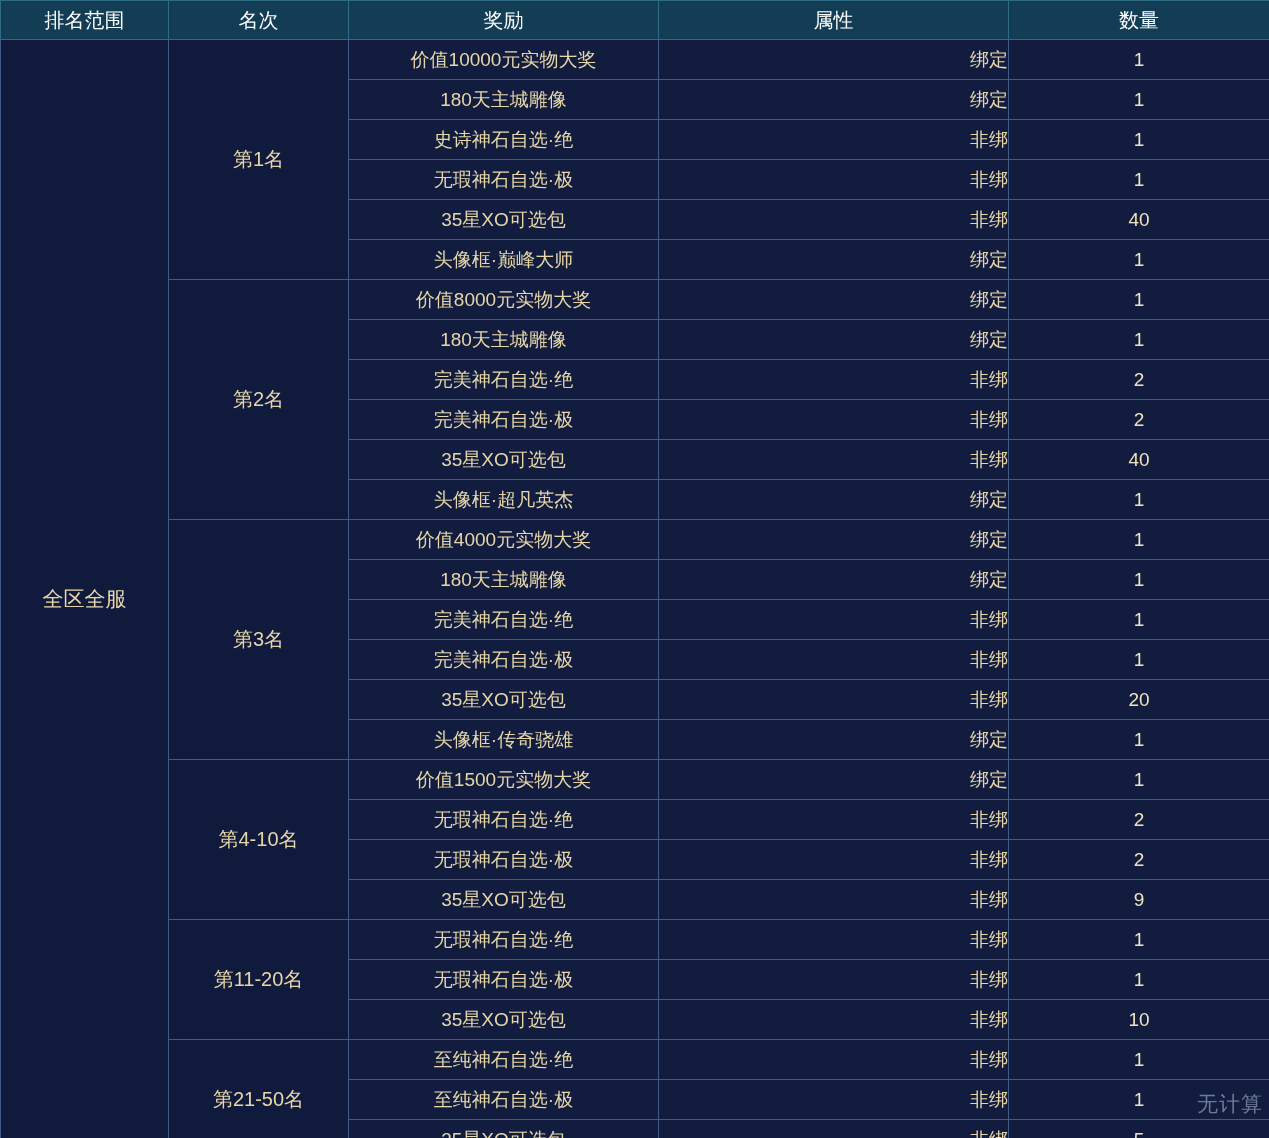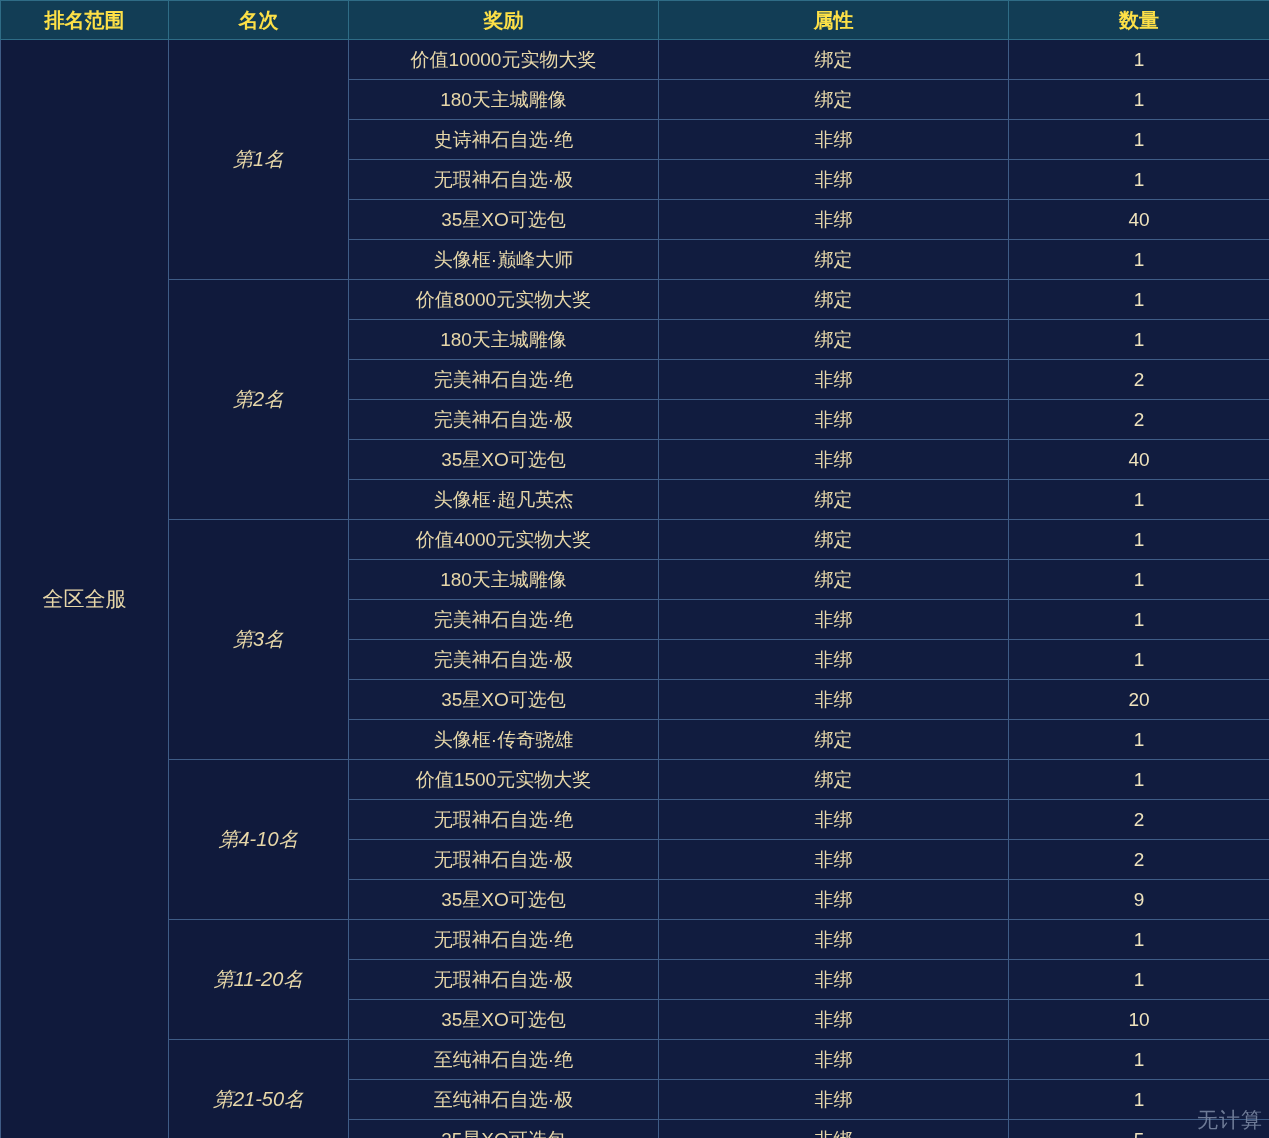--- a/index.html
+++ b/index.html
@@ -31,45 +31,45 @@
     color: #e7d7a8;
     font-size: 19px;
     padding: 0;
     height: 39px;
     line-height: 1.25;
     background: #111c3f;
     white-space: nowrap;
   }
   #reward-table thead th {
     background: #123d55;
-    color: #fde047;
-    font-weight: bold;
+    color: #ffffff;
+    font-weight: normal;
     font-size: 20px;
     height: 38px;
     border-color: #2f6c86;
   }
   #reward-table td.range-cell {
     font-size: 21px;
     background: #101a3c;
   }
   #reward-table td.rank-cell {
     font-size: 20px;
     background: #101a3c;
-    font-style: italic;
   }
   #reward-table td.qty-cell {
     color: #efe3bd;
   }
   #reward-table td.attr-cell {
     color: #e7d7a8;
+    text-align: right;
   }
   .watermark {
     position: absolute;
     right: 6px;
-    bottom: 4px;
+    bottom: 20px;
     font-size: 21px;
     color: #7e8ba6;
     letter-spacing: 1px;
     opacity: 0.85;
     pointer-events: none;
     font-family: Liberation Mono, monospace;
   }
 </style>
 </head>
 <body>

